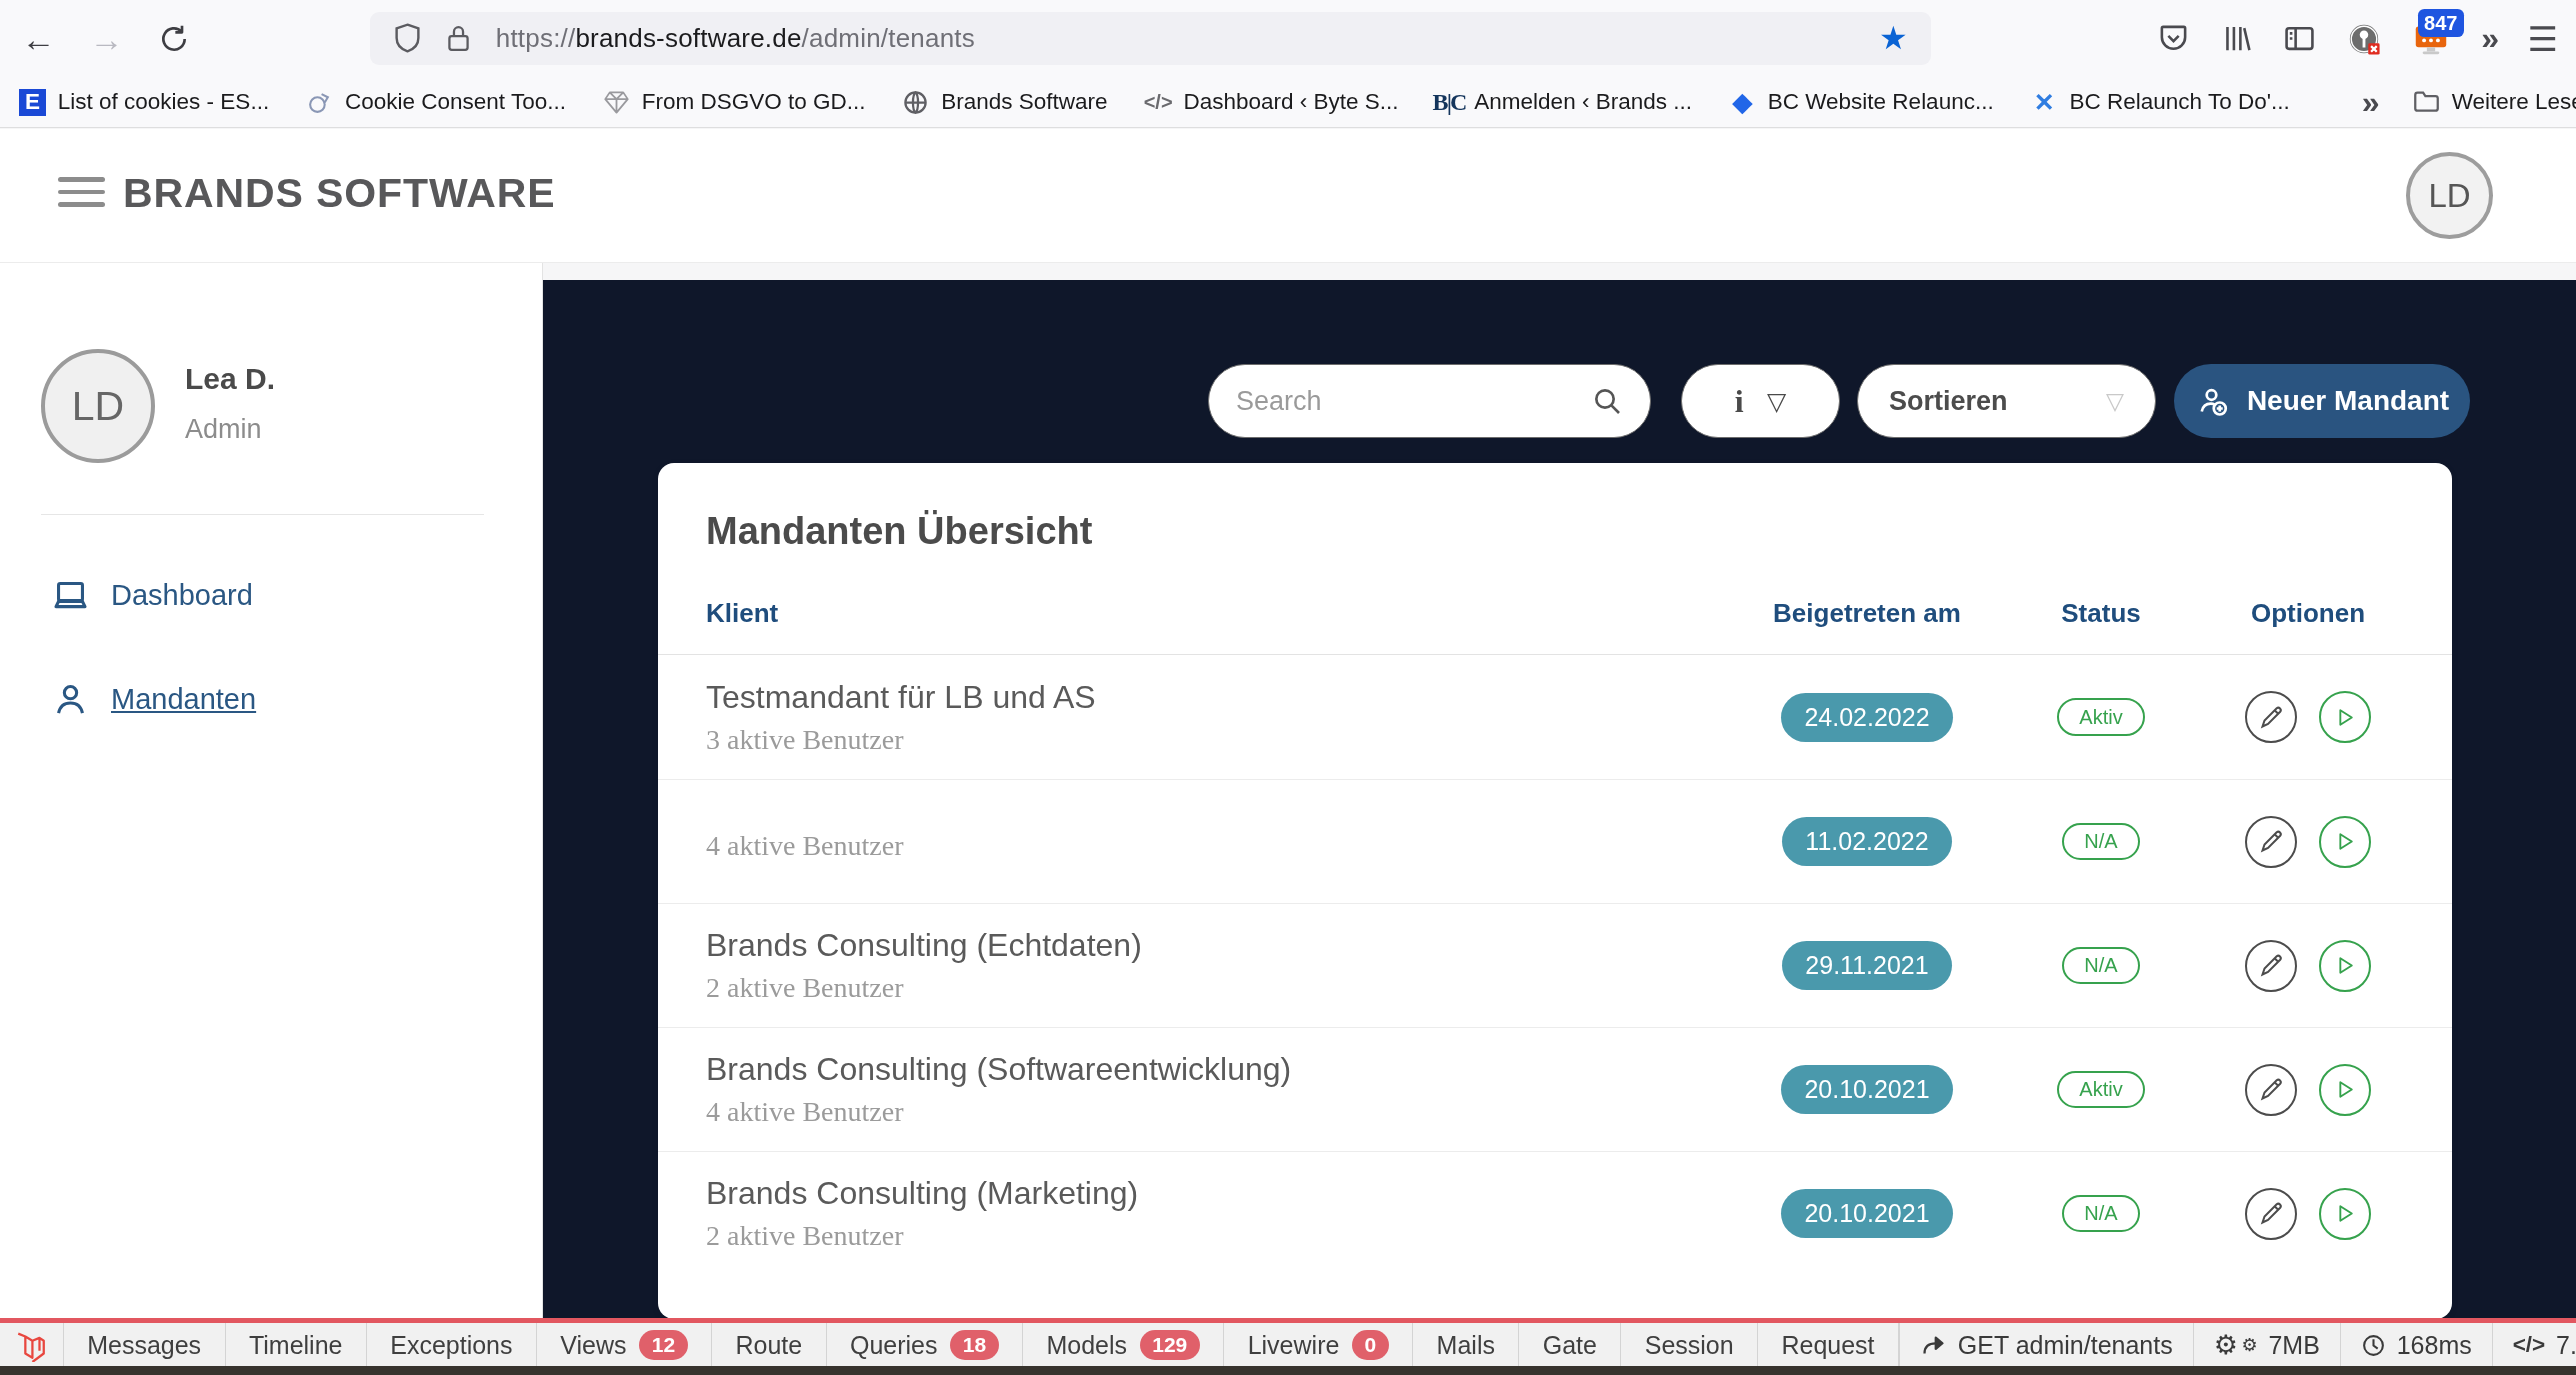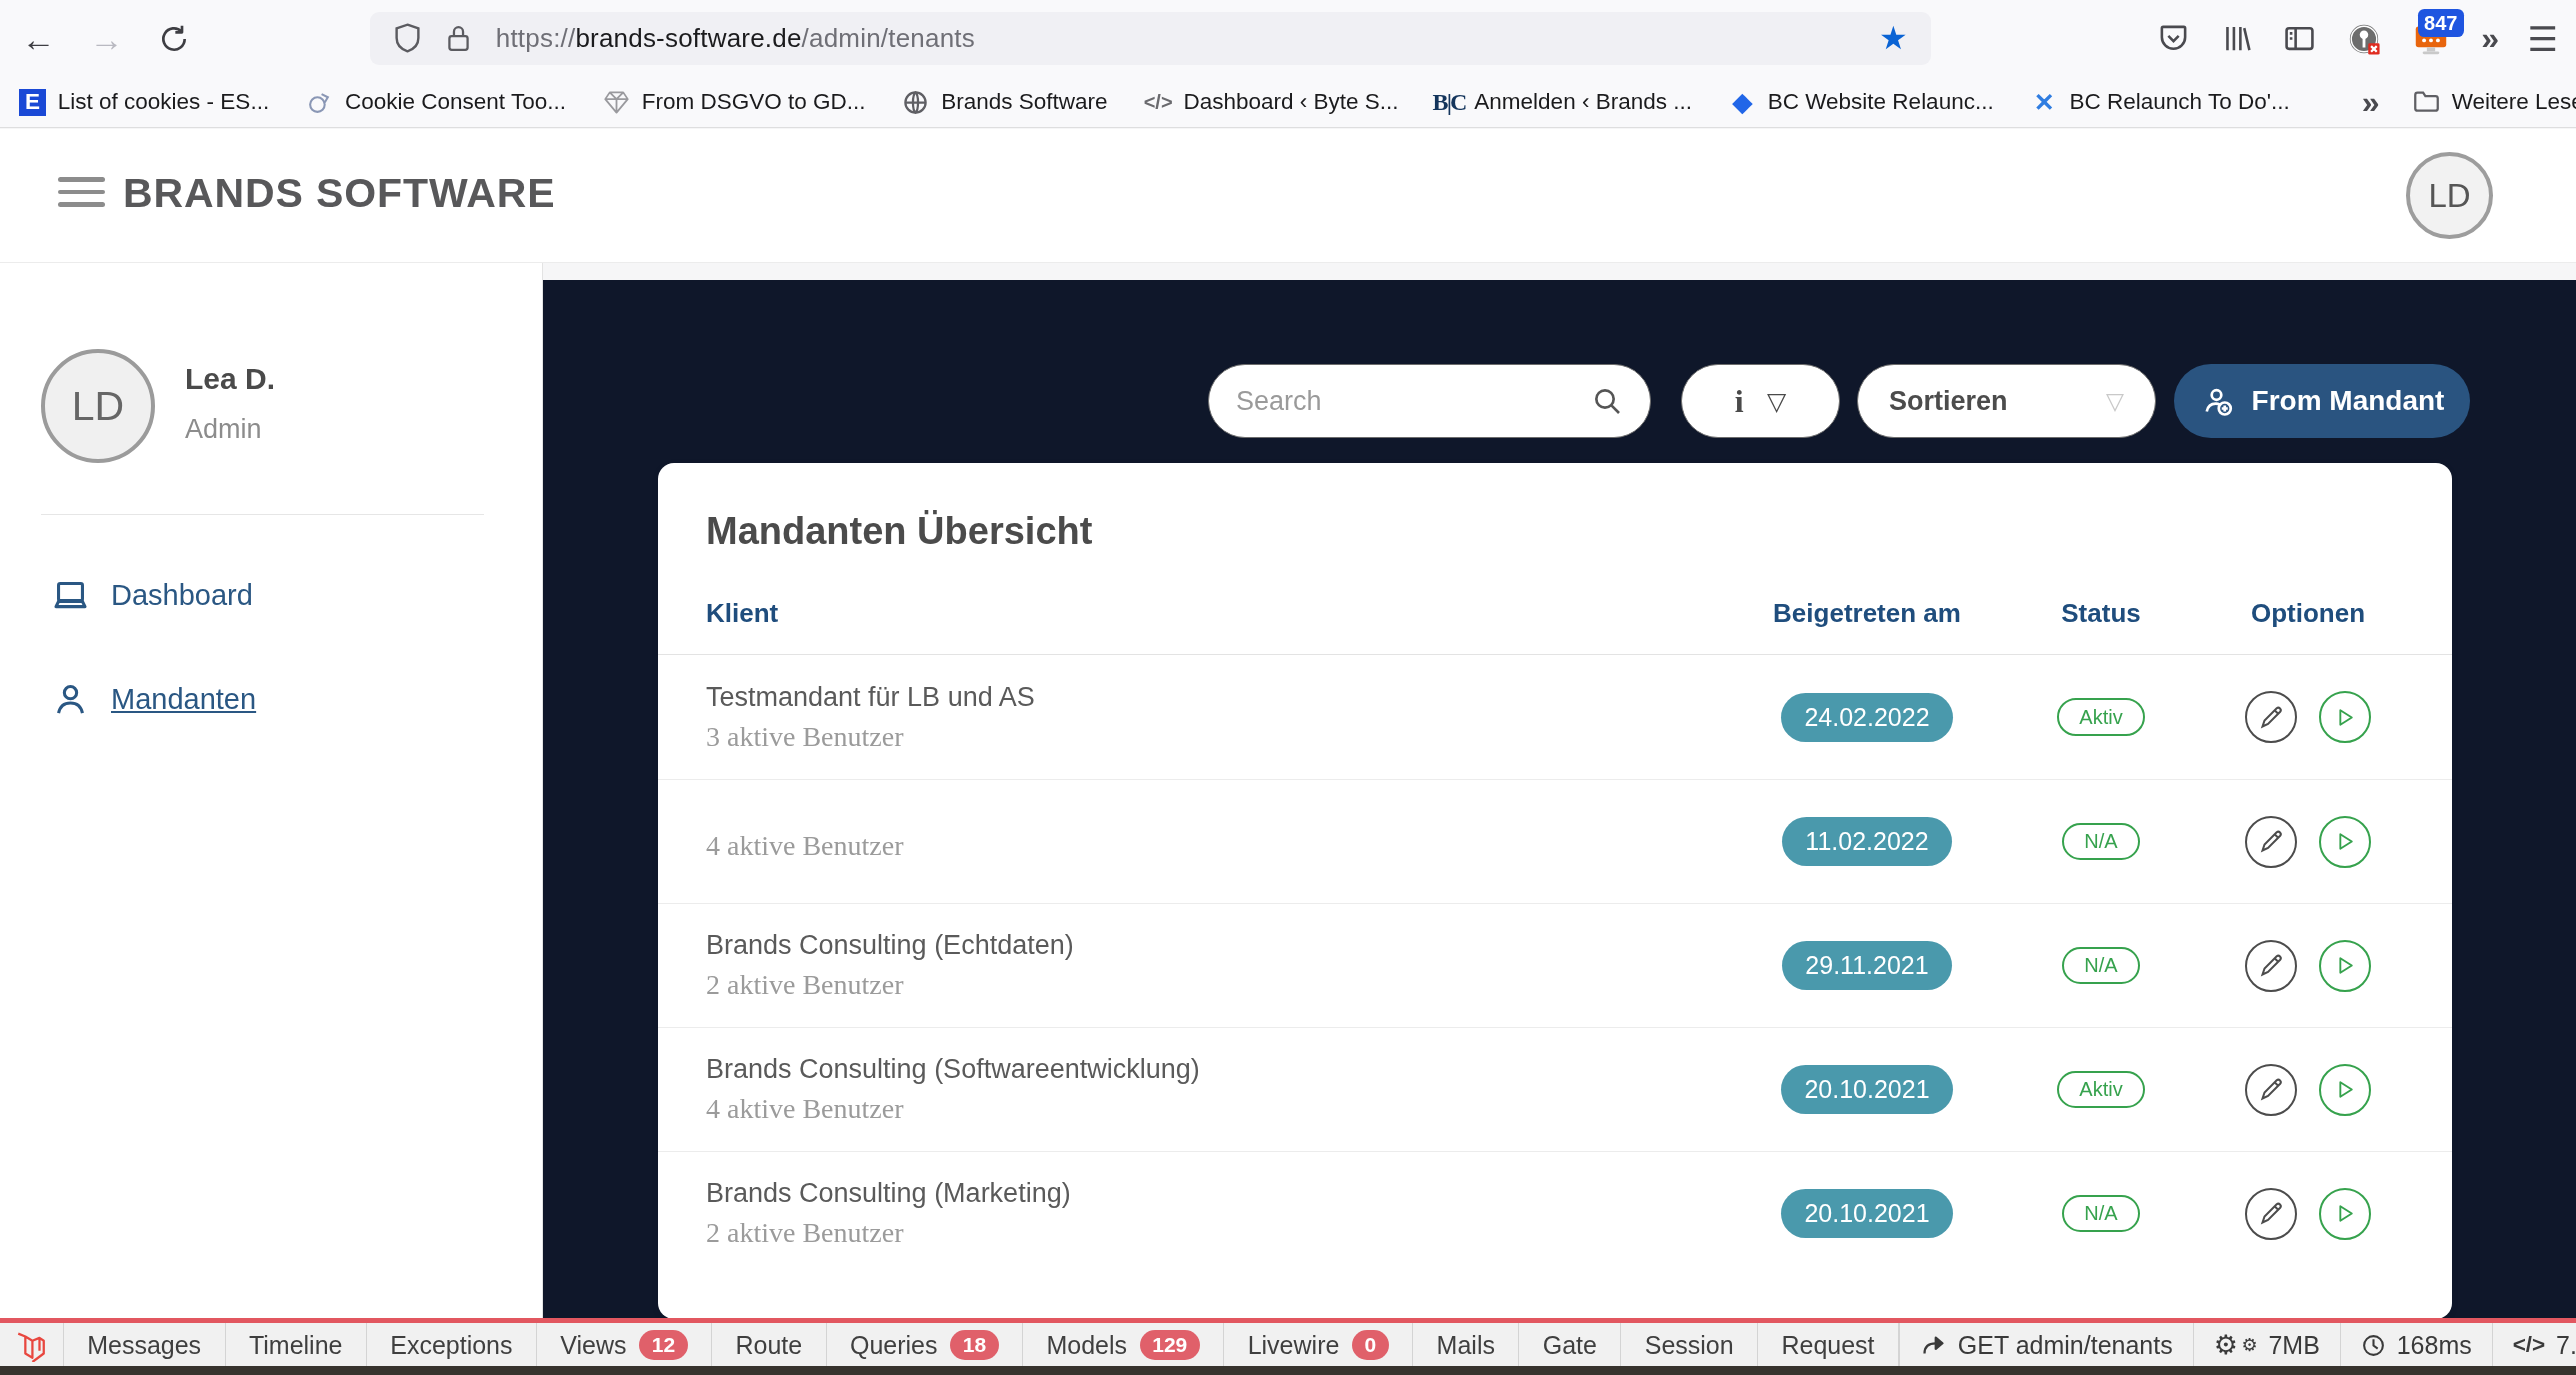--- a/index.html
+++ b/index.html
@@ -69,21 +69,21 @@
 
   
   .card { position:absolute; left:115px; top:183px; width:1794px; height:856px; background:#fff; border-radius:16px; box-shadow:0 2.7px 9px rgba(0,0,0,.05); }
   .card-title { padding:47px 0 0 48px; font-size:38px; font-weight:bold; color:#4b4b4b; }
   .tgrid { display:grid; grid-template-columns:1fr 270px 198px 216px; align-items:center; padding:0 36px 0 48px; }
   .thead { margin-top:45px; padding-bottom:25px; border-bottom:1.8px solid #e3e3e3; }
   .th { font-size:26px; font-weight:bold; color:#1f4d7d; }
   .th.c { text-align:center; }
   .trow { height:124px; }
   .trow + .trow { border-top:0.9px solid #ececec; }
-  .client-name { font-size:27px; color:#5a5a5a; }
+  .client-name { font-size:32px; color:#5a5a5a; }
   .client-users { font-size:28px; color:#9b9b9b; margin-top:8px;font-family:Liberation Serif, serif; }
   .cell-c { display:flex; justify-content:center; }
   .date-badge { background:#4a99ac; color:#fff; font-size:25px; padding:10px 23.4px; border-radius:900px; }
   .status-pill { border:2.7px solid #36a24d; color:#36a24d; font-size:20px; padding:5.4px 20px; border-radius:900px; }
   .opt-cell { display:flex; justify-content:center; gap:21.6px; }
   .opt-btn { width:52px; height:52px; border-radius:50%; display:flex; align-items:center; justify-content:center; cursor:pointer; background:#fff; }
   .opt-edit { border:2.7px solid #4c4c4c; }
   .opt-play { border:2.7px solid #36a24d; }
 
   
@@ -301,21 +301,21 @@
 
   <div class="new-btn">
     <span style="display:flex">
       <svg width="36" height="36" viewBox="0 0 24 24" fill="none" stroke="#fff" stroke-width="1.8">
           <circle cx="11" cy="8" r="3.2"></circle>
           <path d="M4.5 19c.7-3.5 3-5.2 6-5.2 1 0 1.9.2 2.7.6"></path>
           <circle cx="16.5" cy="17" r="4"></circle>
           <path d="M16.5 15v4M14.5 17h4"></path>
         </svg>
     </span>
-    <span>From Mandant</span>
+    <span>Neuer Mandant</span>
   </div>
 
   <div class="card">
     <div class="card-title">Mandanten Übersicht</div>
 
     <div class="tgrid thead">
       <span class="th">Klient</span>
       <span class="th c">Beigetreten am</span>
       <span class="th c">Status</span>
       <span class="th c">Optionen</span>

